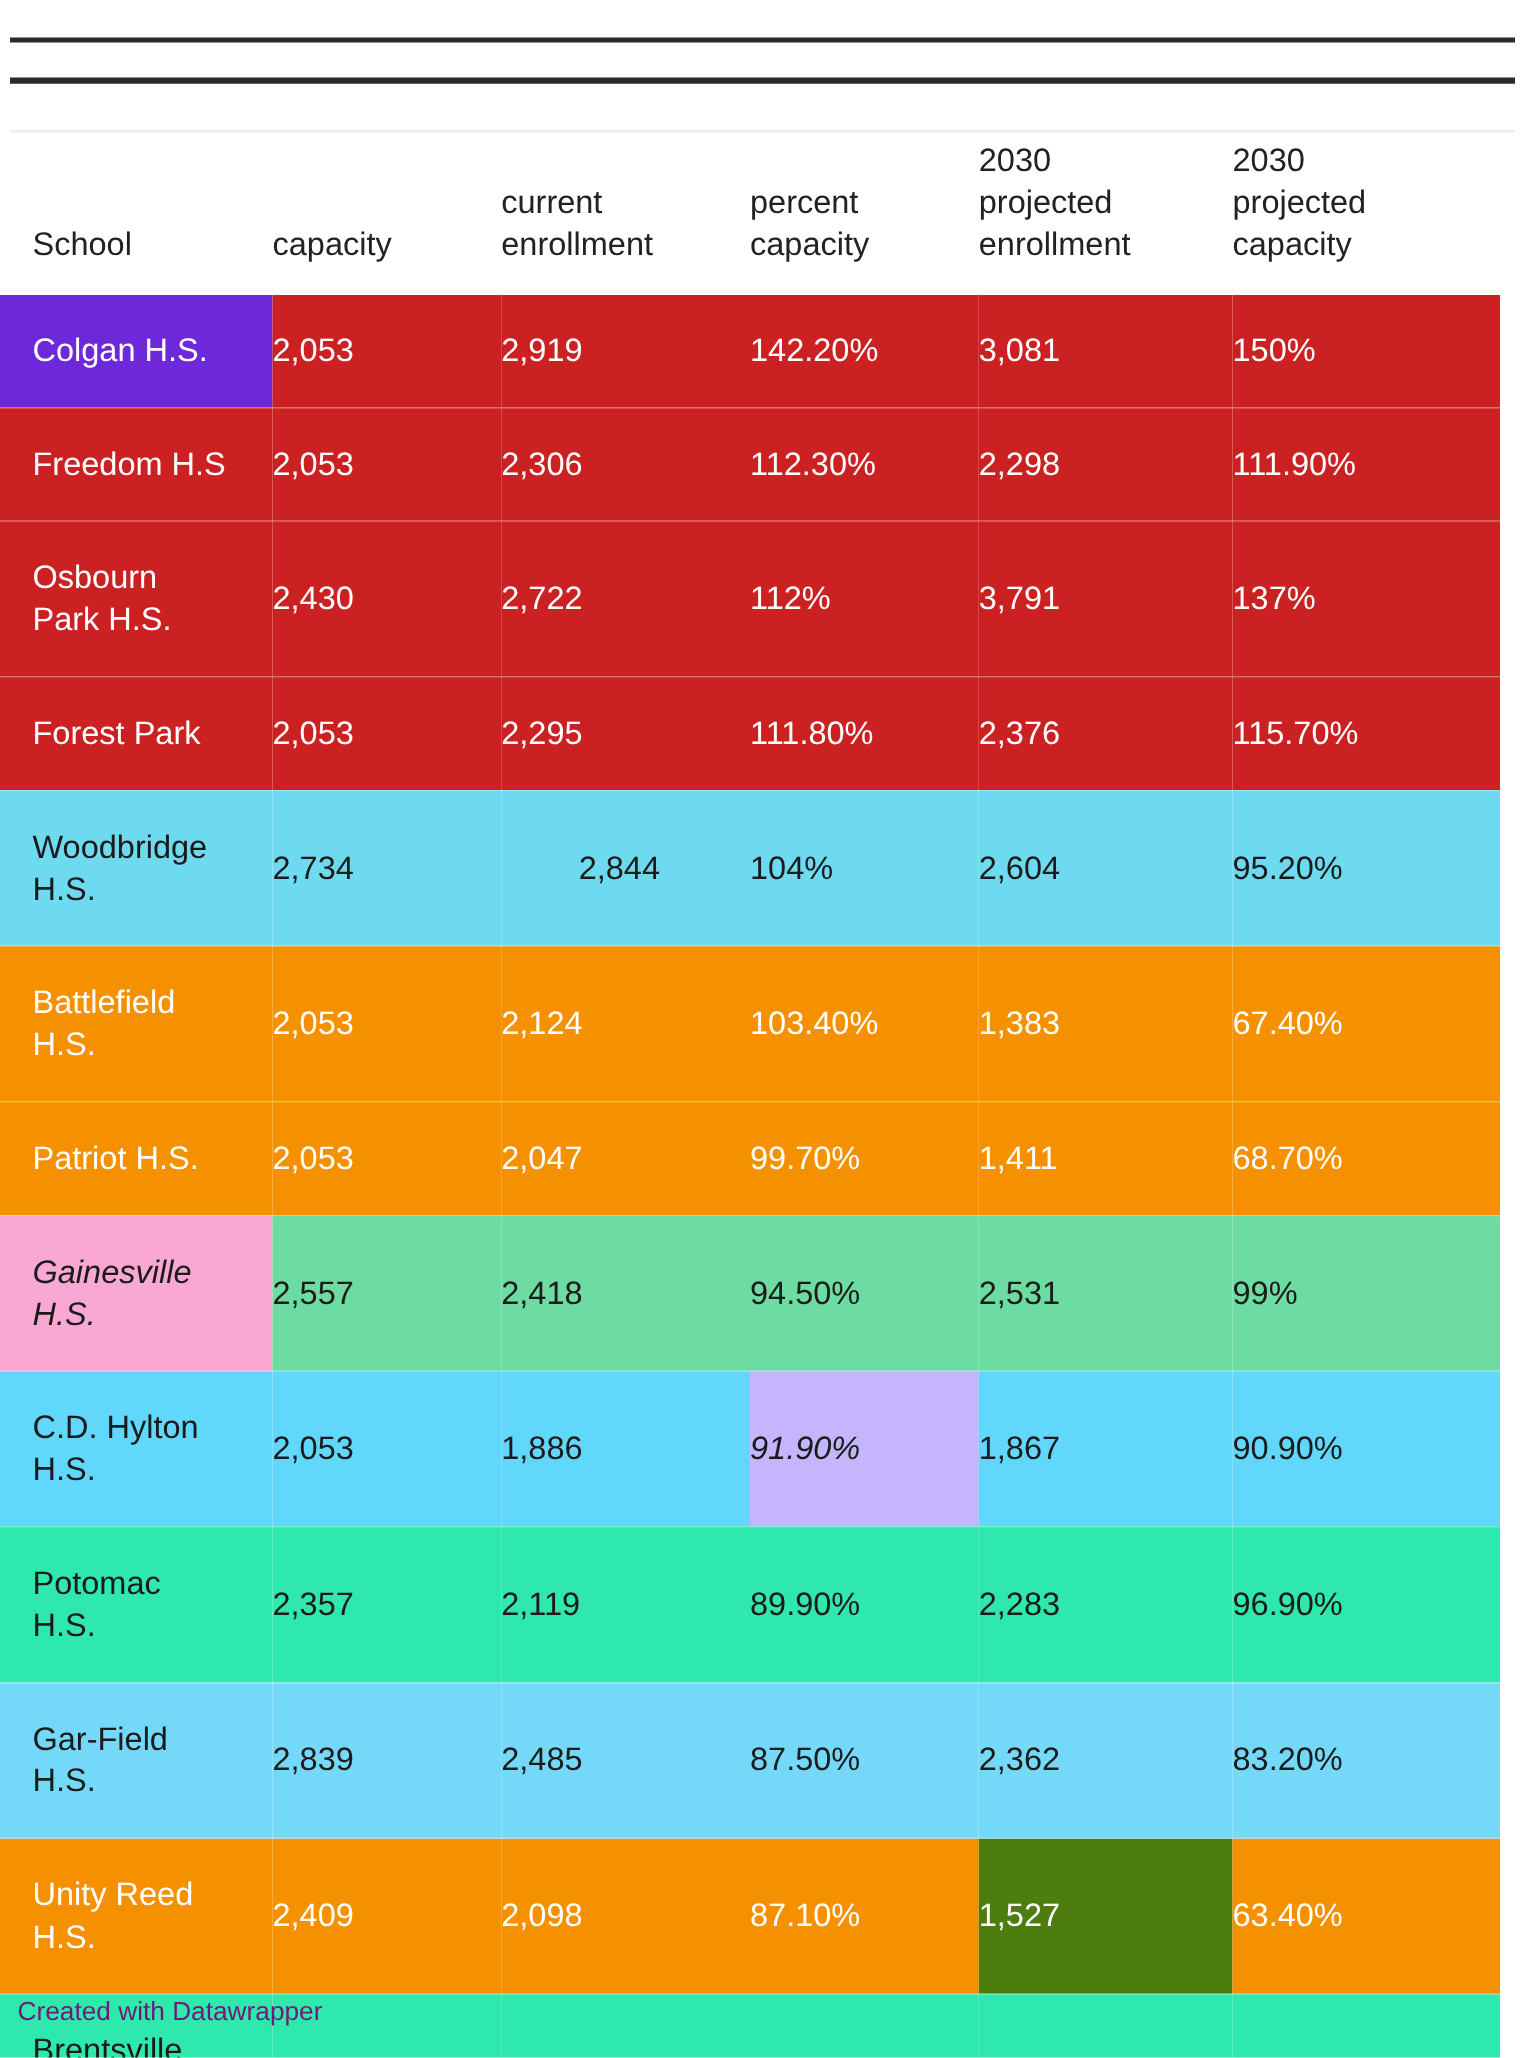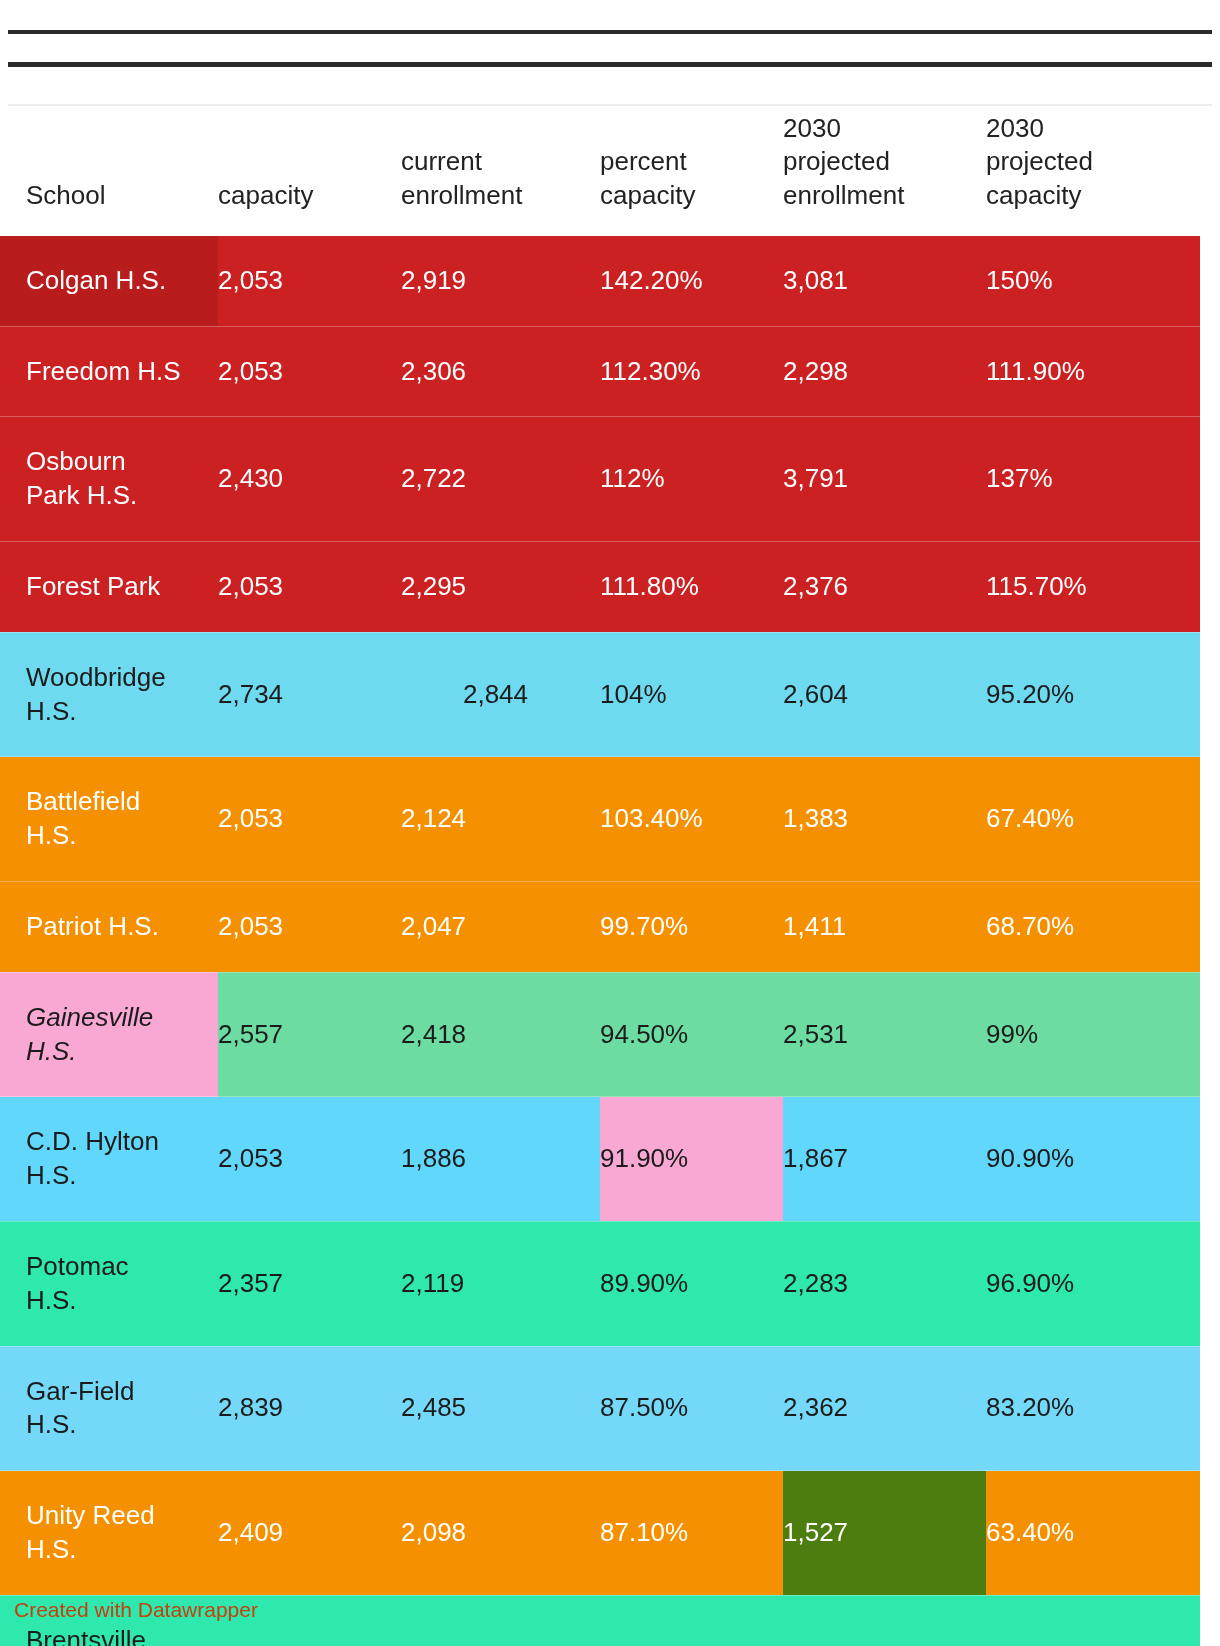--- a/index.html
+++ b/index.html
@@ -95,21 +95,21 @@
 
   tbody tr.tone-dark td { color: #ffffff; }
   tbody tr.tone-light td { color: #1b1b1b; }
 
   
   .footer {
     position: absolute;
     left: 14px;
     bottom: 24px;
     font-size: 21px;
-    color: #c2410c;
+    color: #701a75;
     font-family: "Liberation Sans", sans-serif;
     text-align: right;
   }
 </style>
 </head>
 <body>
 
 <div class="page">
 
   <div class="rule-top-1"></div>
@@ -137,21 +137,21 @@
           <th>2030
 projected
 enrollment</th>
           <th>2030
 projected
 capacity</th>
         </tr>
       </thead>
       <tbody id="tbody">
           <tr class="tone-dark">
-            <td class="first" style="background: #b91c1c;">Colgan H.S.</td>
+            <td class="first" style="background: #6d28d9;">Colgan H.S.</td>
             <td style="background: rgb(203, 33, 34);">2,053</td>
             <td style="background: rgb(203, 33, 34);">2,919</td>
             <td style="background: rgb(203, 33, 34);">142.20%</td>
             <td style="background: rgb(203, 33, 34);">3,081</td>
             <td style="background: rgb(203, 33, 34);">150%</td>
           </tr>
           <tr class="tone-dark">
             <td class="first" style="background: rgb(203, 33, 34);">Freedom H.S</td>
             <td style="background: rgb(203, 33, 34);">2,053</td>
             <td style="background: rgb(203, 33, 34);">2,306</td>
@@ -209,21 +209,21 @@
             <td style="background: rgb(108, 220, 162);">2,418</td>
             <td style="background: rgb(108, 220, 162);">94.50%</td>
             <td style="background: rgb(108, 220, 162);">2,531</td>
             <td style="background: rgb(108, 220, 162);">99%</td>
           </tr>
           <tr class="tone-light">
             <td class="first" style="background: rgb(97, 215, 251);">C.D. Hylton
 H.S.</td>
             <td style="background: rgb(97, 215, 251);">2,053</td>
             <td style="background: rgb(97, 215, 251);">1,886</td>
-            <td style="background: #f9a8d4;">91.90%</td>
+            <td style="background: #c4b5fd; font-style: italic;">91.90%</td>
             <td style="background: rgb(97, 215, 251);">1,867</td>
             <td style="background: rgb(97, 215, 251);">90.90%</td>
           </tr>
           <tr class="tone-light">
             <td class="first" style="background: rgb(47, 232, 173);">Potomac
 H.S.</td>
             <td style="background: rgb(47, 232, 173);">2,357</td>
             <td style="background: rgb(47, 232, 173);">2,119</td>
             <td style="background: rgb(47, 232, 173);">89.90%</td>
             <td style="background: rgb(47, 232, 173);">2,283</td>

